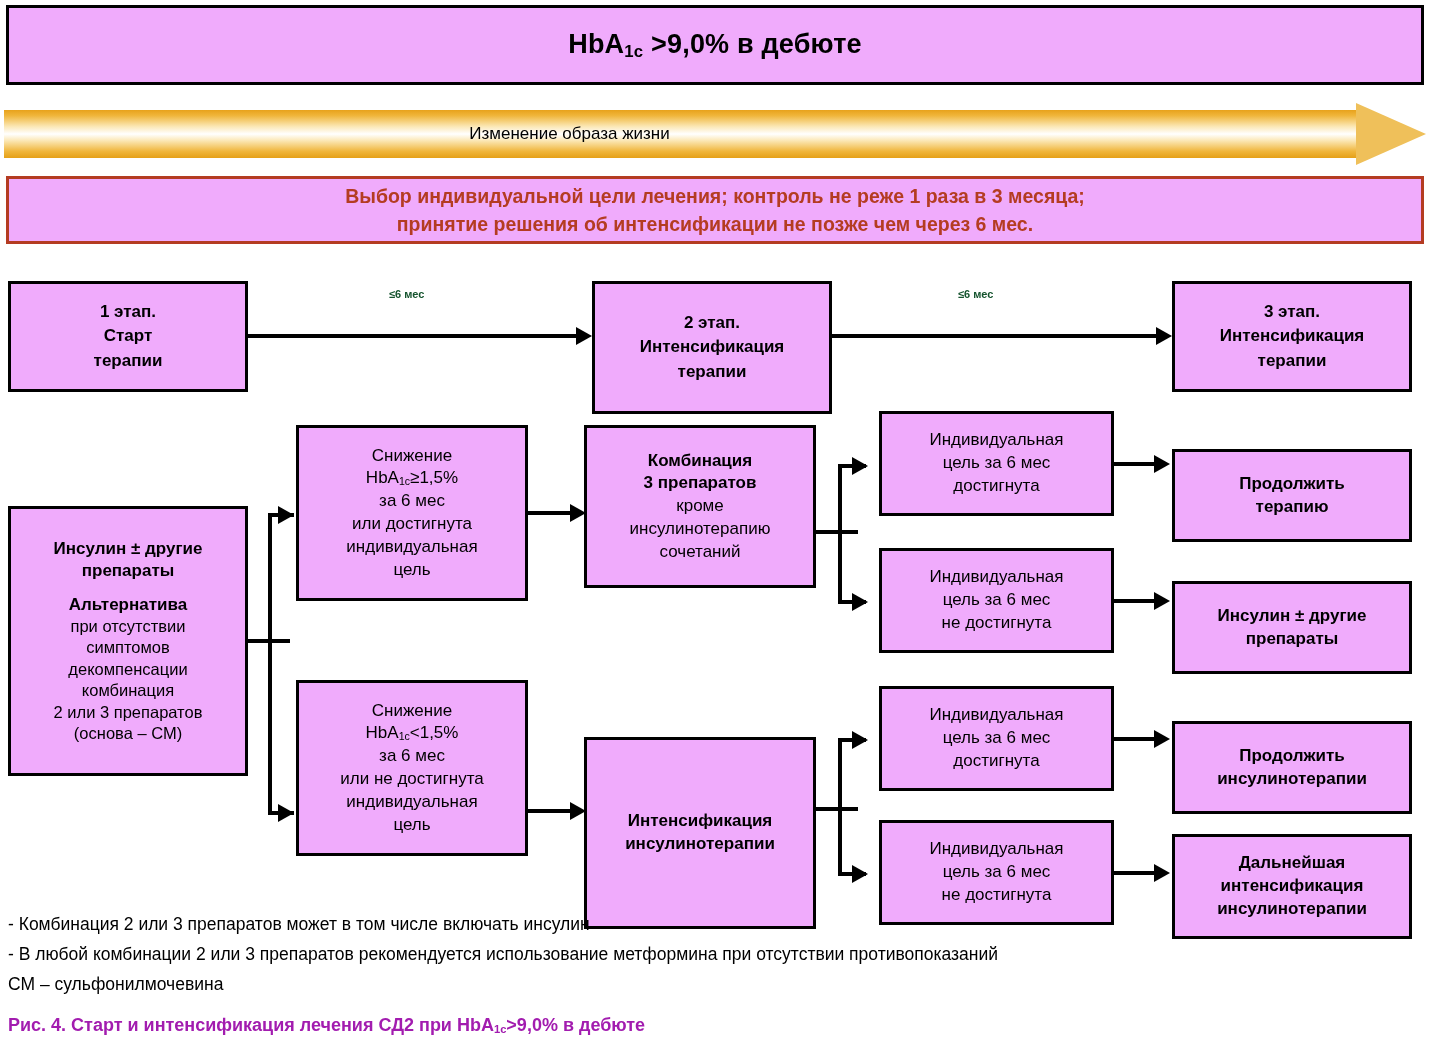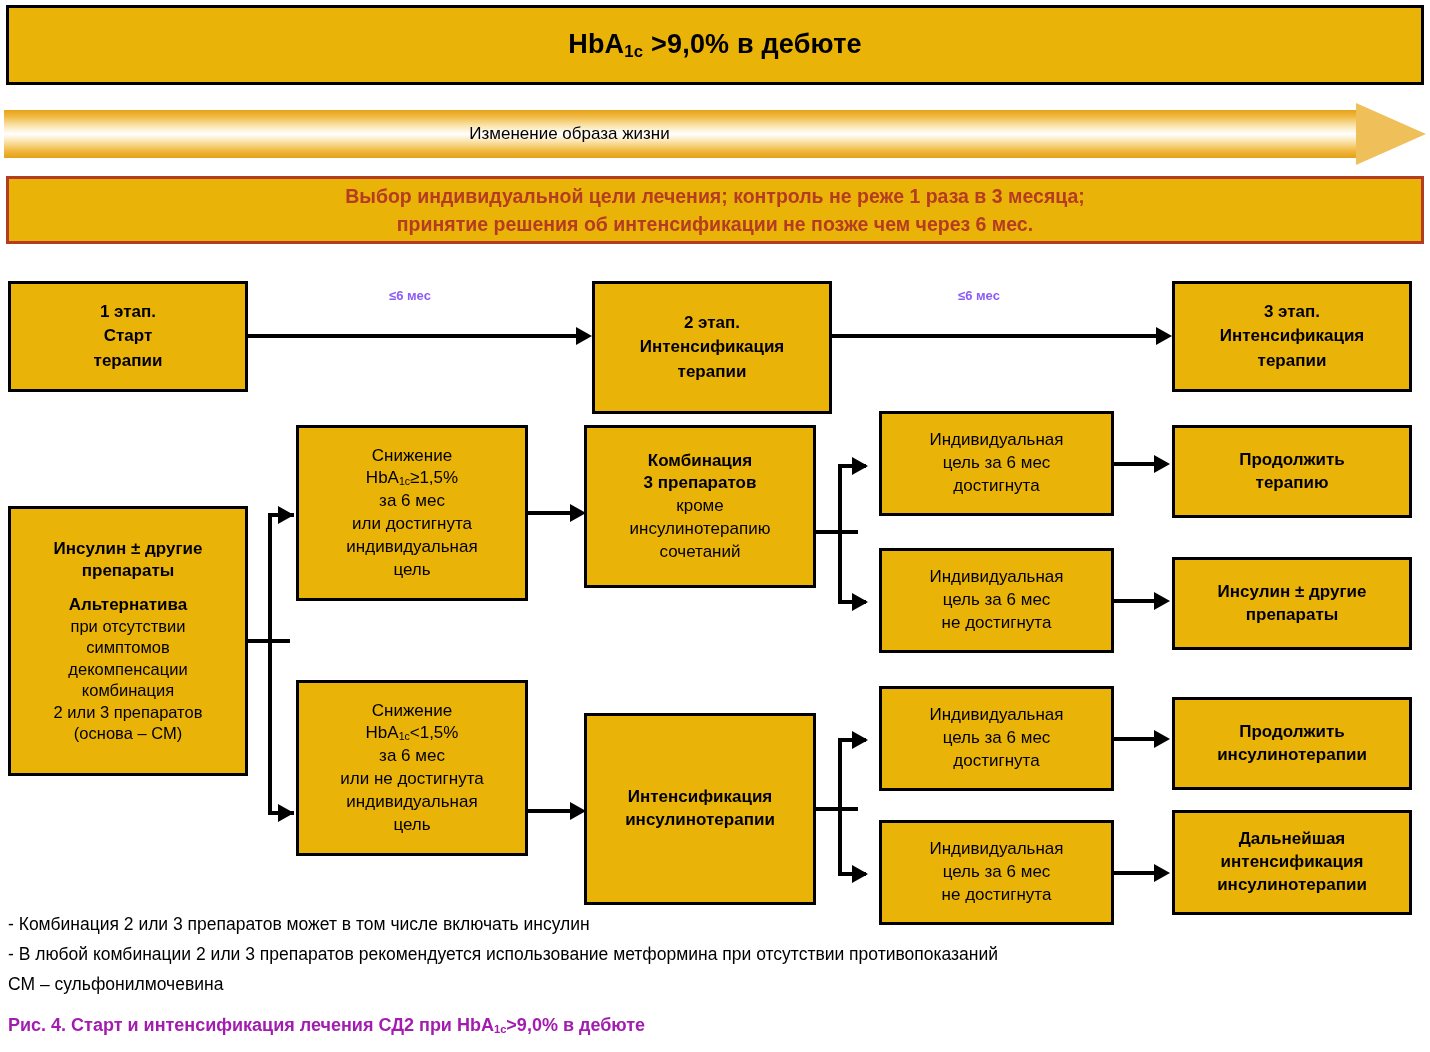--- a/index.html
+++ b/index.html
@@ -17,21 +17,21 @@
     height: 1052px;
     background: #ffffff;
     overflow: hidden;
   }
 
   
   .box {
     position: absolute;
     box-sizing: border-box;
     border: 3px solid #000000;
-    background: #eab308;
+    background: #f0abfc;
     display: flex;
     align-items: center;
     justify-content: center;
     text-align: center;
     line-height: 1.22;
   }
   .box .inner { width: 100%; padding: 0 6px; box-sizing: border-box; }
 
   .title-box {
     border-width: 3px;
@@ -47,21 +47,21 @@
     font-weight: bold;
     line-height: 1.45;
   }
 
   .stage-box {
     font-size: 17px;
     font-weight: bold;
     line-height: 1.45;
   }
 
-  .b-bold   { font-size: 17px; font-weight: bold; line-height: 1.34; }
+  .b-bold   { font-size: 17px; font-weight: bold; line-height: 1.34; margin-top: 24px; }
   .b-reg    { font-size: 17px; font-weight: normal; line-height: 1.34; }
 
   .mixed { font-size: 17px; line-height: 1.34; }
   .mixed .hd { font-weight: bold; display: block; }
   .mixed .sub { font-weight: normal; display: block; }
 
   .left-main { font-size: 17px; line-height: 1.30; }
   .left-main .hd  { font-weight: bold; display:block; }
   .left-main .sub { font-weight: normal; display:block; font-size: 16.5px; }
   .left-main .gap { display:block; height: 12px; }
@@ -107,23 +107,23 @@
   .arrowhead {
     position: absolute;
     width: 0; height: 0;
     border-top: 9px solid transparent;
     border-bottom: 9px solid transparent;
     border-left: 16px solid #000;
   }
 
   .edge-label {
     position: absolute;
-    font-size: 13px;
-    font-weight: bold;
-    color: #8b5cf6;
+    font-size: 11px;
+    font-weight: bold;
+    color: #14532d;
     white-space: nowrap;
   }
 
   
   .note {
     position: absolute;
     font-size: 17.5px;
     color: #000;
     white-space: nowrap;
   }

